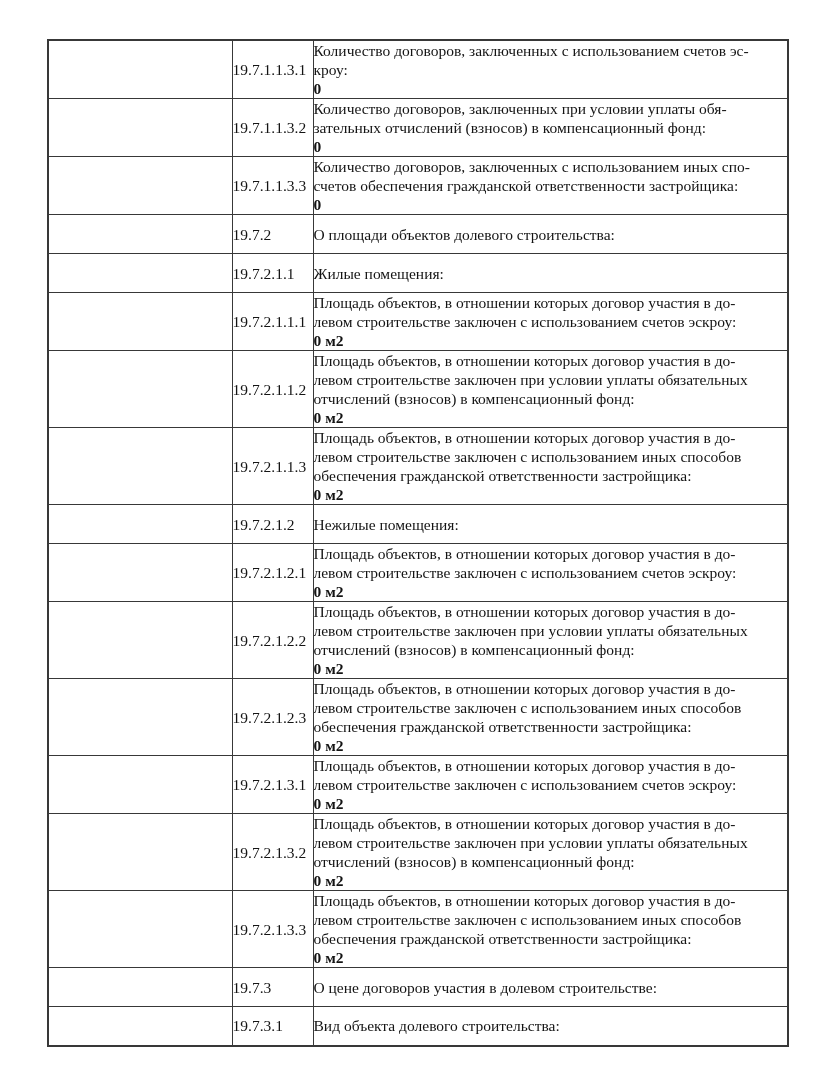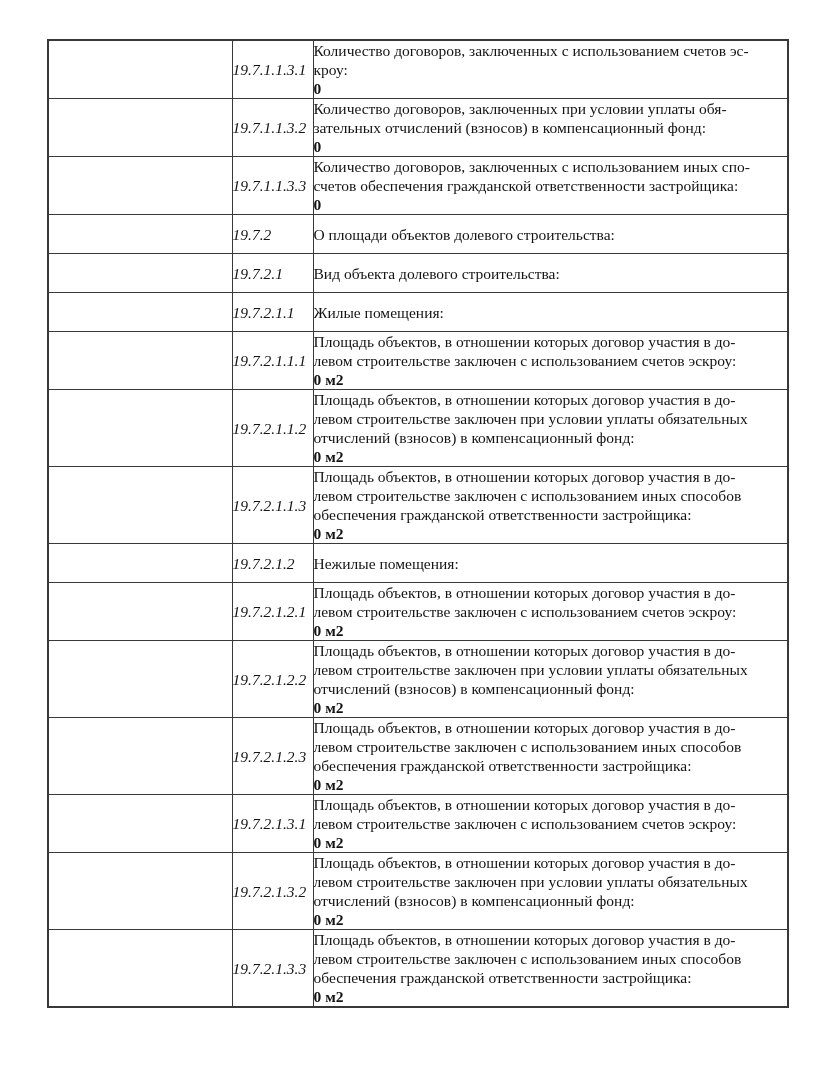--- a/index.html
+++ b/index.html
@@ -25,21 +25,21 @@
   }
   table.decl-table td {
     border: 1.5px solid #383838;
     vertical-align: middle;
     font-size: 15.5px;
     line-height: 19px;
     overflow: hidden;
     padding: 0;
   }
   td.c-spacer { }
-  td.c-code   { padding: 0 1px 0 4px; font-style: italic; }
+  td.c-code   { padding: 0 1px 0 4px; }
   td.c-content{ padding: 1px 2px 1px 3px; }
   .lbl {
     display: block;
     white-space: pre-line;
   }
   .val {
     display: block;
     font-weight: bold;
     white-space: pre-line;
   }
@@ -86,27 +86,20 @@
     </tr>
     <tr class="h23">
       <td class="c-spacer"></td>
       <td class="c-code">19.7.2</td>
       <td class="c-content">
           <span class="lbl">О площади объектов долевого строительства:</span>
         </td>
     </tr>
     <tr class="h23">
       <td class="c-spacer"></td>
-      <td class="c-code">19.7.2.1</td>
-      <td class="c-content">
-          <span class="lbl">Вид объекта долевого строительства:</span>
-        </td>
-    </tr>
-    <tr class="h23">
-      <td class="c-spacer"></td>
       <td class="c-code">19.7.2.1.1</td>
       <td class="c-content">
           <span class="lbl">Жилые помещения:</span>
         </td>
     </tr>
     <tr class="h58">
       <td class="c-spacer"></td>
       <td class="c-code">19.7.2.1.1.1</td>
       <td class="c-content">
           <span class="lbl">Площадь объектов, в отношении которых договор участия в до-
@@ -190,16 +183,30 @@
         </td>
     </tr>
     <tr class="h76">
       <td class="c-spacer"></td>
       <td class="c-code">19.7.2.1.3.3</td>
       <td class="c-content">
           <span class="lbl">Площадь объектов, в отношении которых договор участия в до-
 левом строительстве заключен с использованием иных способов
 обеспечения гражданской ответственности застройщика:</span>
           <span class="val">0 м2</span>
+        </td>
+    </tr>
+    <tr class="h23">
+      <td class="c-spacer"></td>
+      <td class="c-code">19.7.3</td>
+      <td class="c-content">
+          <span class="lbl">О цене договоров участия в долевом строительстве:</span>
+        </td>
+    </tr>
+    <tr class="h23">
+      <td class="c-spacer"></td>
+      <td class="c-code">19.7.3.1</td>
+      <td class="c-content">
+          <span class="lbl">Вид объекта долевого строительства:</span>
         </td>
     </tr>
   </tbody>
 </table>
 
 </body></html>

